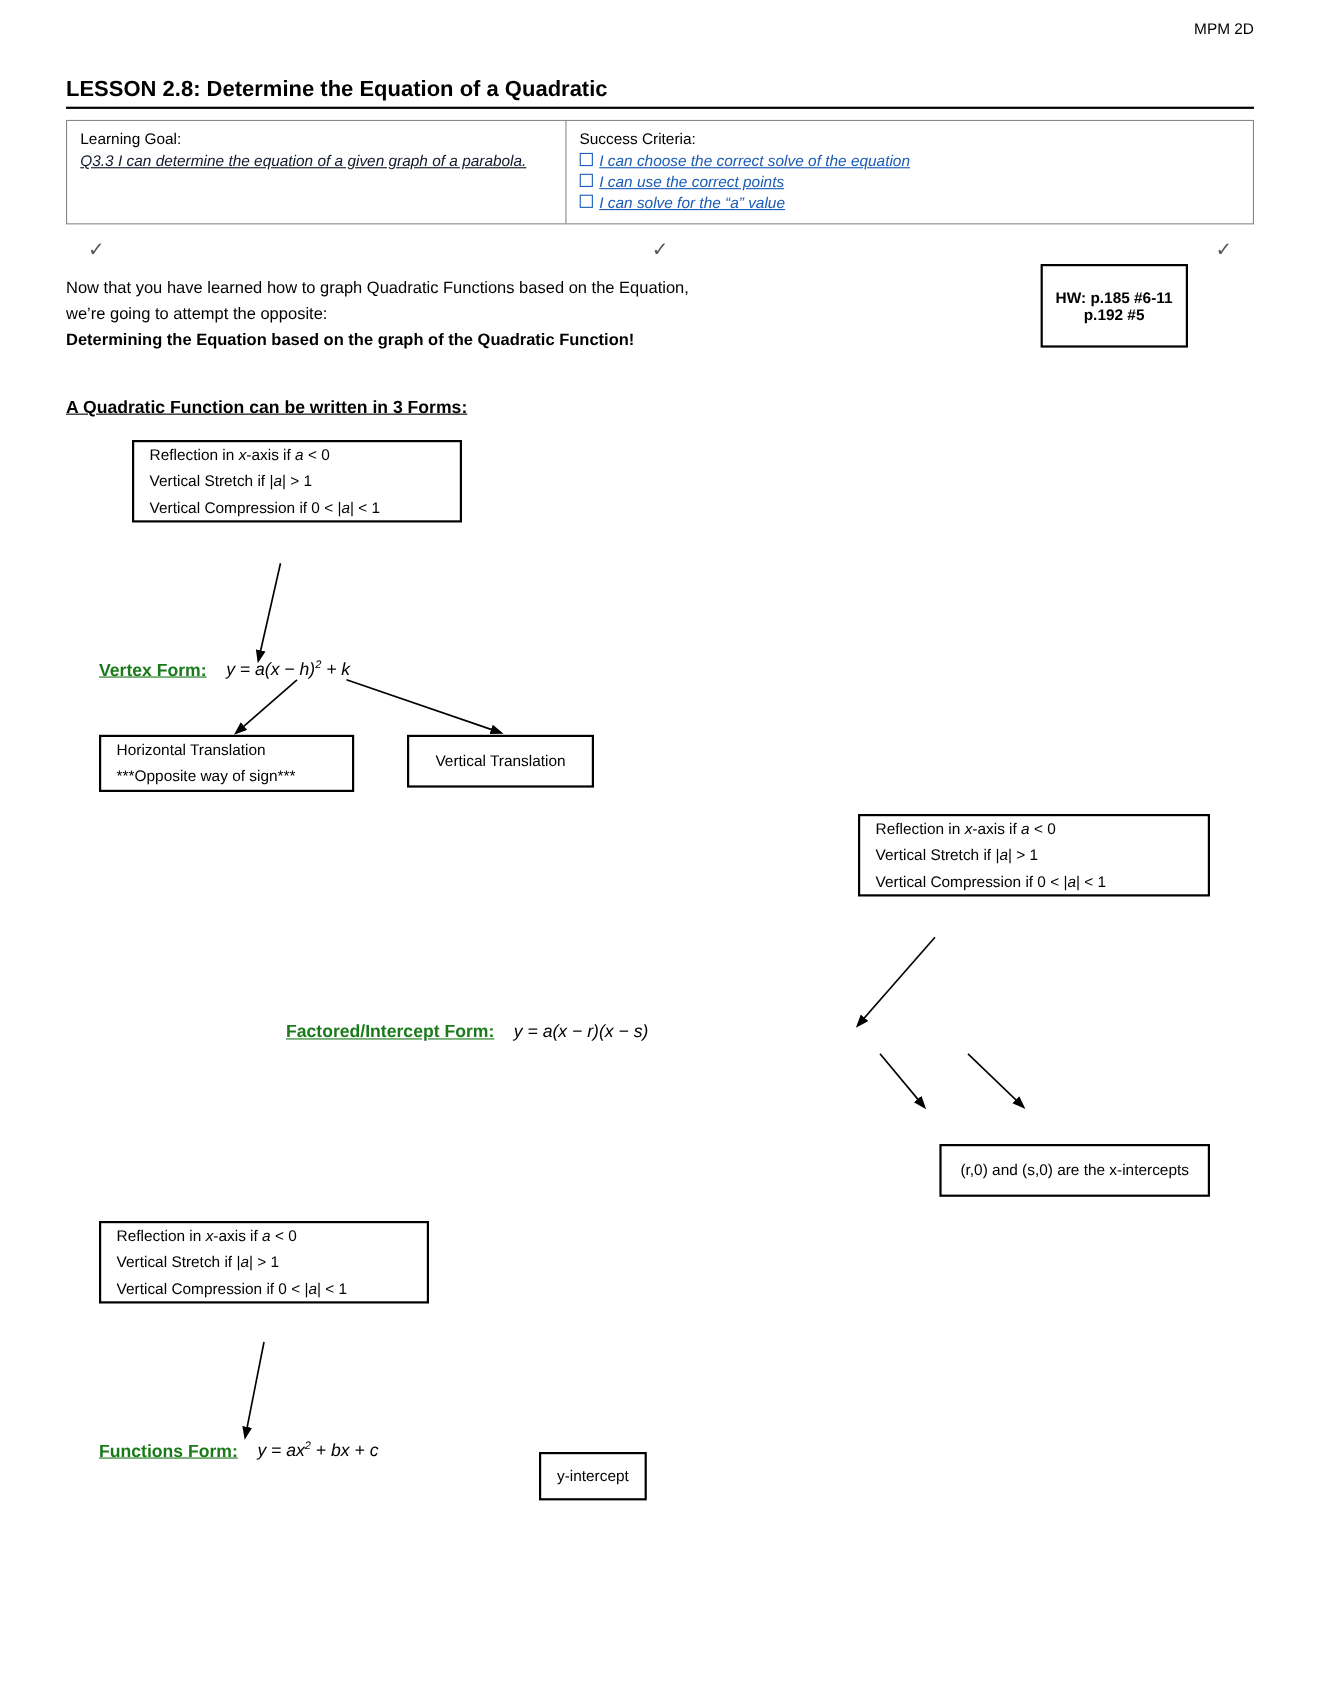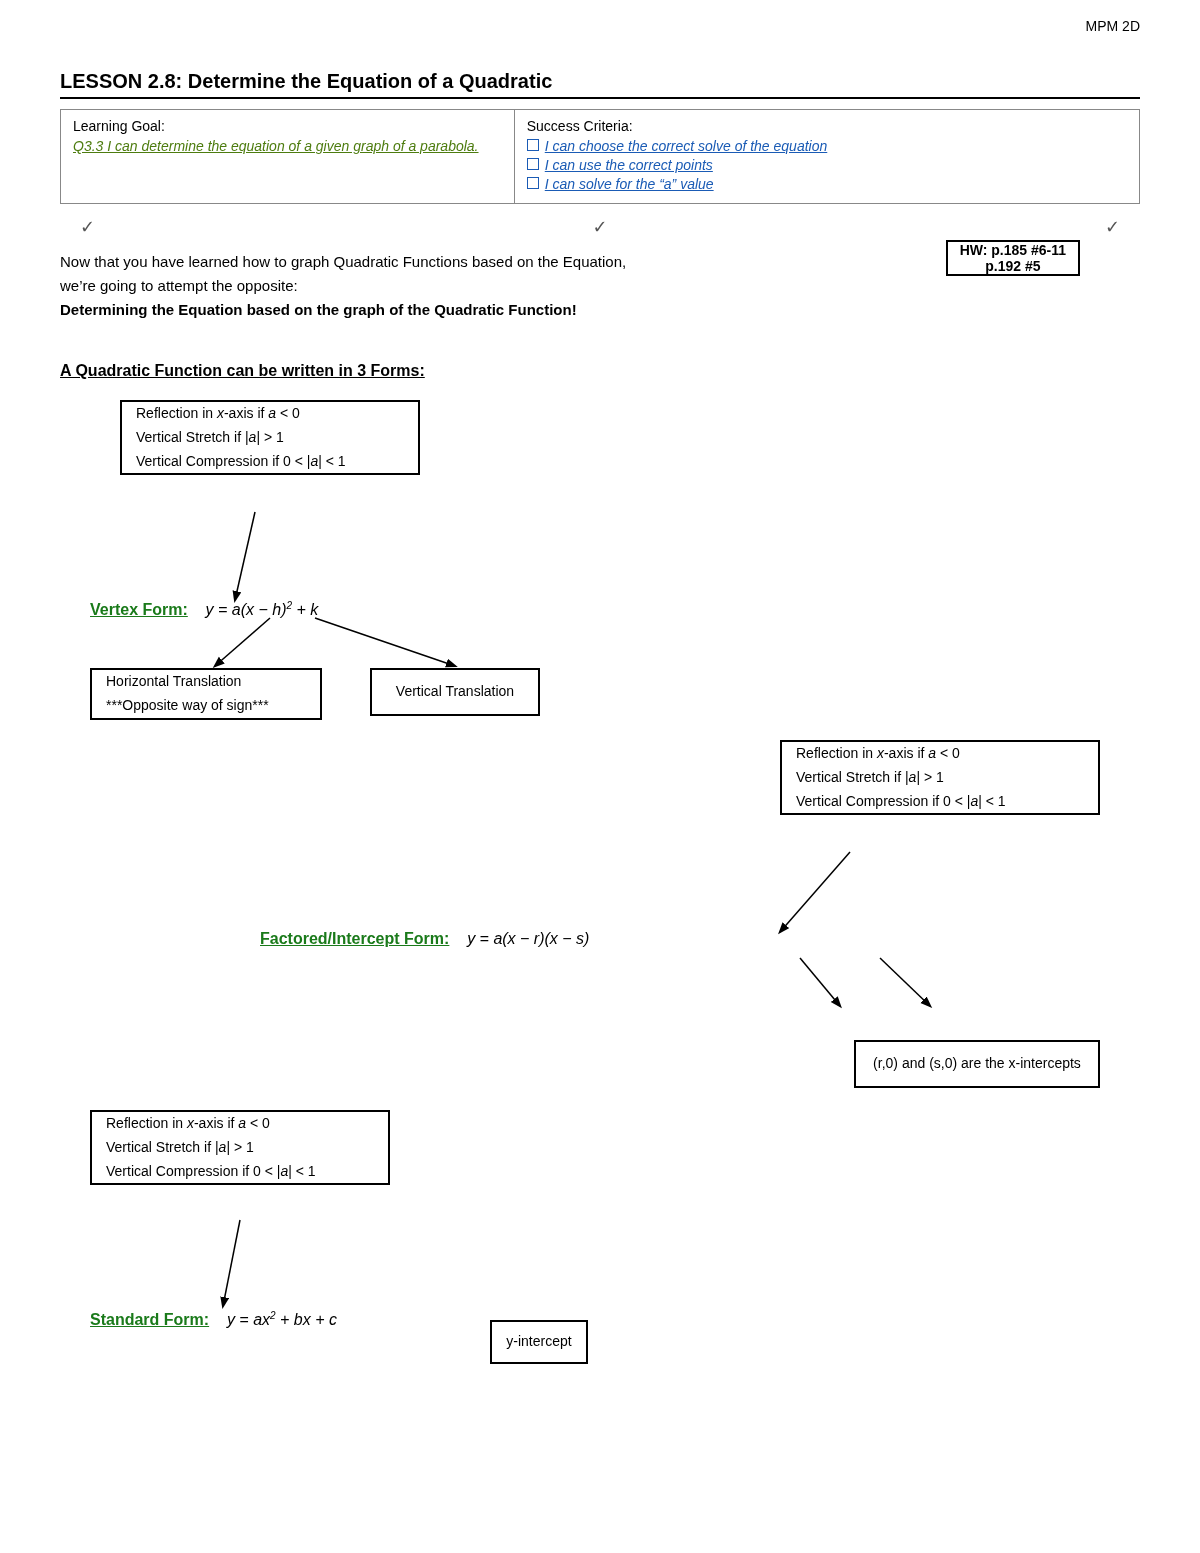--- a/index.html
+++ b/index.html
@@ -48,21 +48,21 @@
       padding: 8px 12px;
     }
 
     .goal-header {
       font-size: 14px;
       color: #000;
       margin-bottom: 4px;
     }
 
     .goal-text {
-      color: #4d7c0f;
+      color: #0f172a;
       font-size: 14px;
       font-style: italic;
       text-decoration: underline;
     }
 
     .criteria-header {
       font-size: 14px;
       margin-bottom: 4px;
     }
 
@@ -94,21 +94,21 @@
       justify-content: space-between;
       padding: 2px 20px;
       font-size: 18px;
       color: #555;
     }
 
     .hw-box {
       position: absolute;
       right: 60px;
       border: 2px solid #000;
-      padding: 0 12px;
+      padding: 20px 12px;
       font-size: 14px;
       font-weight: bold;
       text-align: center;
       background: #fff;
     }
 
     .intro-text {
       margin-top: 10px;
       font-size: 15px;
       line-height: 1.6;
@@ -400,21 +400,21 @@
     <line x1="430" y1="215" x2="470" y2="218" stroke="#000" stroke-width="1.5" marker-end="url(#arrow3)"></line>
   </svg>
 
   <div class="box sd-props-box">
     <div>Reflection in <em>x</em>-axis if <em>a</em> &lt; 0</div>
     <div>Vertical Stretch if |<em>a</em>| &gt; 1</div>
     <div>Vertical Compression if 0 &lt; |<em>a</em>| &lt; 1</div>
   </div>
 
   <div class="sd-formula">
-    <span class="form-label">Standard Form:</span>
+    <span class="form-label">Functions Form:</span>
     &nbsp;&nbsp;
     <span class="italic">
       y = <em>a</em><em>x</em><sup>2</sup> + <em>b</em><em>x</em> + <em>c</em>
     </span>
   </div>
 
   <div class="box sd-yint-box">y-intercept</div>
 </div>
 
 </body></html>

